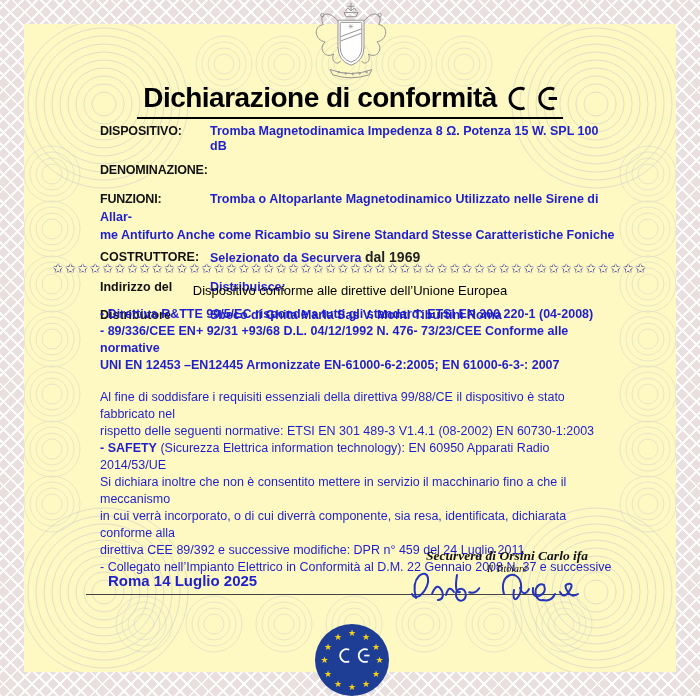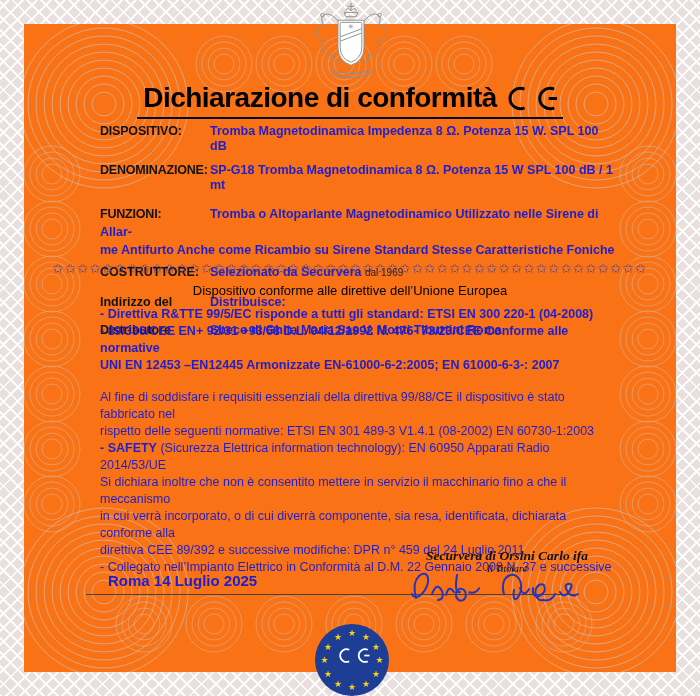--- a/index.html
+++ b/index.html
@@ -3,40 +3,40 @@
 <meta charset="utf-8">
 <style>
   html,body{margin:0;padding:0;background:#fff;}
   .cert{position:relative;width:700px;height:696px;background:#fff;overflow:hidden;
         font-family:"Liberation Sans",sans-serif;}
   
   .frame{position:absolute;inset:0;background-color:#eadfdf;
     background-image:
       repeating-linear-gradient(45deg,rgba(255,255,255,.9) 0 2px,rgba(0,0,0,0) 2px 10px),
       repeating-linear-gradient(-45deg,rgba(255,255,255,.9) 0 2px,rgba(0,0,0,0) 2px 10px);}
-  .content{position:absolute;inset:24px;background:#f97316;}
+  .content{position:absolute;inset:24px;background:#fef9c3;}
   .guilloche{position:absolute;inset:0;width:100%;height:100%;pointer-events:none;}
 
   .crest{position:absolute;left:293px;top:2px;width:116px;height:78px;z-index:4;}
 
   .title-wrap{position:absolute;top:58px;left:0;width:100%;text-align:center;z-index:2;}
   .title-inner{display:inline-flex;align-items:center;gap:8px;border-bottom:2px solid #000;padding:0 6px 3px 6px;}
   .title-text{font-size:28px;font-weight:bold;color:#000;letter-spacing:-.5px;}
   .ce-glyph{display:inline-block;}
 
   .fields{position:absolute;top:100px;left:76px;width:516px;z-index:2;font-size:12.5px;line-height:15px;}
   .lbl{font-weight:bold;color:#111;}
   .val{font-weight:bold;color:#1f1fcc;}
   .frow{display:flex;margin-bottom:9px;}
   .frow .lbl{flex:0 0 110px;white-space:nowrap;letter-spacing:-.2px;}
   .funzioni{margin:12px 0 6px 0;line-height:18px;}
   .funzioni .lbl{float:left;width:110px;letter-spacing:-.2px;}
   .pre{white-space:pre-line;}
   .cgrid{display:grid;grid-template-columns:110px 1fr;row-gap:14px;line-height:14.5px;}
-  .note{font-weight:normal;color:#222;font-size:10px;}
+  .note{font-weight:bold;color:#222;font-size:14px;}
 
   .stars{position:absolute;top:237px;left:0;width:100%;text-align:center;color:#4040a0;
          font-size:13px;letter-spacing:1.5px;z-index:2;}
   .heading{position:absolute;top:259px;left:0;width:100%;text-align:center;
            font-size:13px;font-weight:normal;color:#000;z-index:2;}
 
   .block{position:absolute;left:76px;width:516px;font-size:12.5px;line-height:17px;color:#1f1fcc;z-index:2;}
   .b-bold{font-weight:bold;}
   .block1{top:282px;}
   .block2{top:346px;font-weight:normal;margin-top:19px;}
@@ -133,21 +133,20 @@
       </span>
     </div>
 
     <div class="fields">
       <div class="frow">
         <span class="lbl">DISPOSITIVO:</span>
         <span class="val">Tromba Magnetodinamica Impedenza 8 Ω. Potenza 15 W. SPL 100 dB</span>
       </div>
       <div class="frow">
         <span class="lbl">DENOMINAZIONE:</span>
-        <span class="val">SP-G18 Tromba Magnetodinamica 8 Ω. Potenza 15 W SPL 100 dB / 1 mt</span>
       </div>
       <p class="funzioni">
         <span class="lbl">FUNZIONI:</span>
         <span class="val pre">Tromba o Altoparlante Magnetodinamico Utilizzato nelle Sirene di Allar-
 me Antifurto Anche come Ricambio su Sirene Standard Stesse Caratteristiche Foniche</span>
       </p>
       <div class="cgrid">
         <span class="lbl">COSTRUTTORE:</span>
         <span class="val"><span>Selezionato da Securvera</span> <span class="note">dal 1969</span></span>
         <span class="lbl">Indirizzo del</span>

